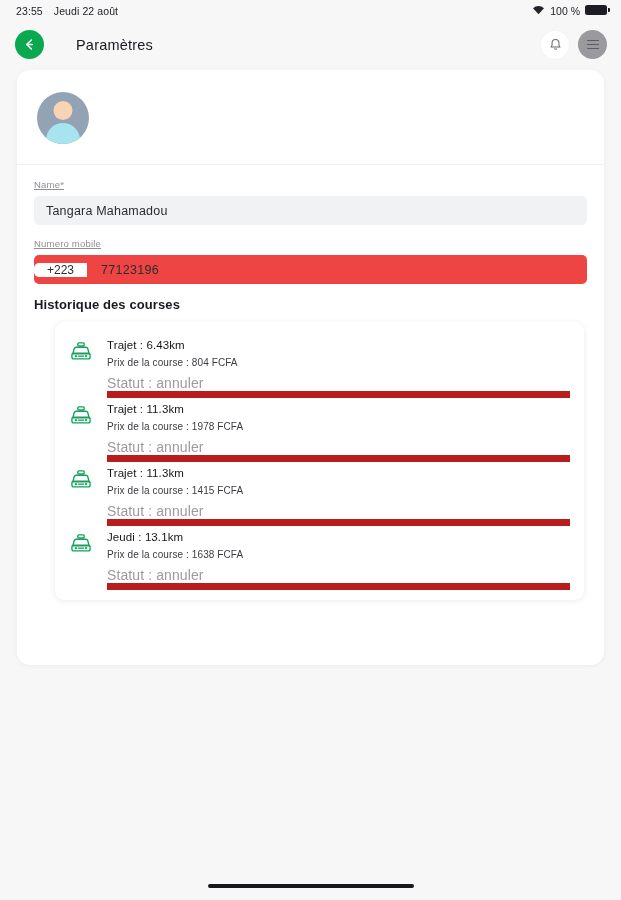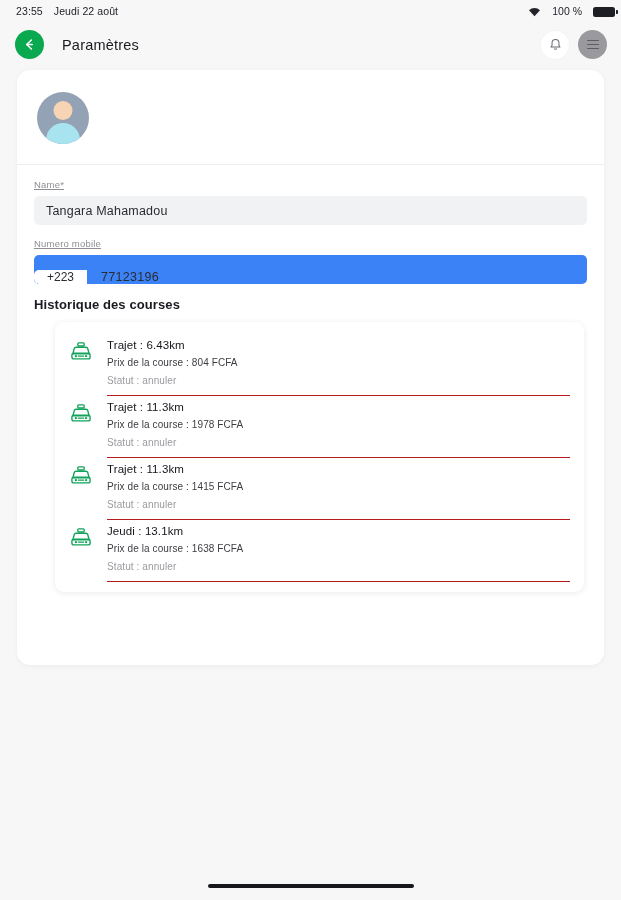--- a/index.html
+++ b/index.html
@@ -11,35 +11,35 @@
     font-family: "Liberation Sans", sans-serif;
     overflow: hidden;
   }
 
   
   .statusbar {
     height: 22px;
     display: flex;
     align-items: center;
     justify-content: space-between;
-    padding: 0 6px 0 16px;
+    padding: 0 14px 0 16px;
     background: #f7f7f8;
   }
   .status-left {
     display: flex;
     align-items: center;
     gap: 11px;
     font-size: 10.5px;
     color: #23242a;
     letter-spacing: .1px;
   }
   .status-right {
     display: flex;
-    align-items: flex-end;
-    gap: 11px;
+    align-items: flex-start;
+    gap: 5px;
     font-size: 10.5px;
     color: #23242a;
   }
   .wifi-icon { display: block; }
   .battery {
     width: 22px; height: 10px;
     border-radius: 2.5px;
     background: #1d1e23;
     position: relative;
   }
@@ -64,21 +64,21 @@
     width: 29px; height: 29px;
     border-radius: 50%;
     background: #0aa84f;
     display: flex;
     align-items: center;
     justify-content: center;
     flex: 0 0 auto;
     cursor: pointer;
   }
   .page-title {
-    margin-left: 18px;
+    margin-left: 32px;
     font-size: 14.5px;
     color: #1a1b20;
     letter-spacing: .2px;
   }
   .appbar-spacer { flex: 1 1 auto; }
   .bell-btn {
     width: 28px; height: 28px;
     border-radius: 50%;
     background: #ffffff;
     display: flex; align-items: center; justify-content: center;
@@ -157,24 +157,24 @@
     align-items: center;
     padding: 3px 12px;
     font-size: 12.5px;
     color: #2b2c31;
     letter-spacing: .2px;
   }
   .field-block { margin-bottom: 13px; }
 
   .phone-input {
     height: 29px;
-    background: #3b82f6;
+    background: #ef4444;
     border-radius: 5px;
     display: flex;
-    align-items: flex-end;
+    align-items: center;
     overflow: hidden;
   }
   .phone-prefix {
     background: #ffffff;
     display: flex;
     align-items: center;
     padding: 0 13px;
     font-size: 12px;
     color: #2b2c31;
     border-radius: 5px 0 0 5px;
@@ -221,26 +221,25 @@
     color: #15161b;
     letter-spacing: .1px;
   }
   .trip-price {
     font-size: 10px;
     color: #3c3d42;
     margin-top: 6px;
     letter-spacing: .1px;
   }
   .trip-status {
-    font-size: 10px;
+    font-size: 14px;
     color: #9b9ba0;
     margin-top: 7px;
     letter-spacing: .1px;
-    padding-bottom: 9px;
-    border-bottom: 1px solid #b91c1c;
+    border-bottom: 7px solid #b91c1c;
   }
 
   
   .home-indicator {
     position: absolute;
     bottom: 12px;
     left: 50%;
     transform: translateX(-50%);
     width: 206px;
     height: 4px;

